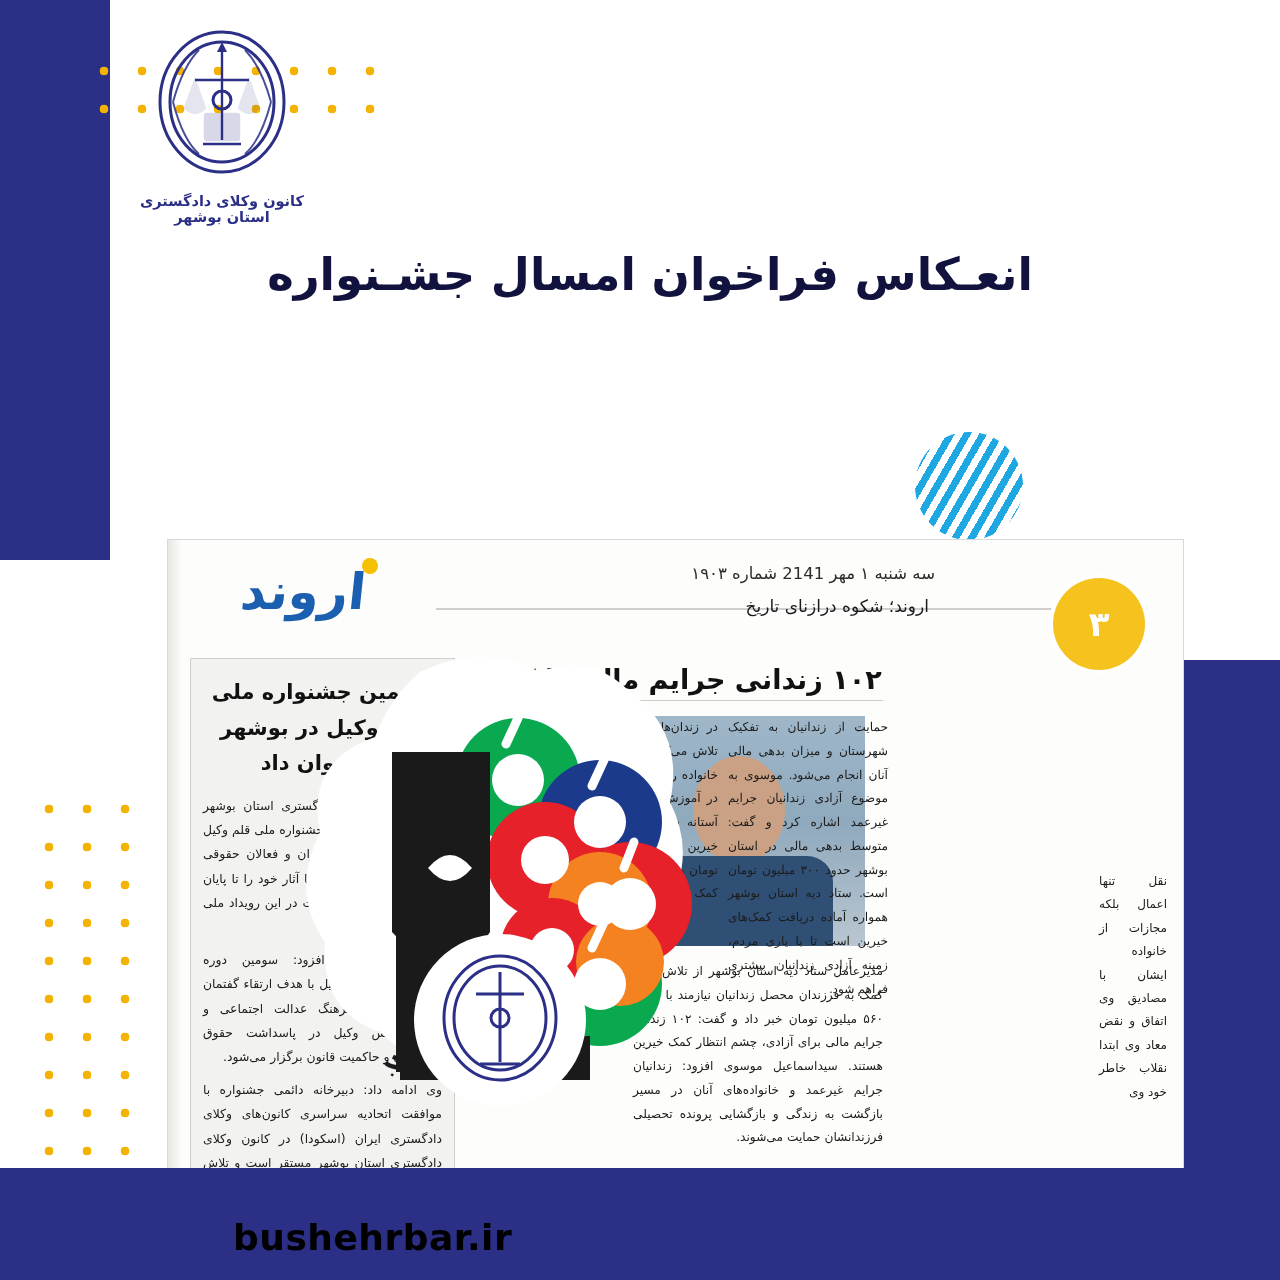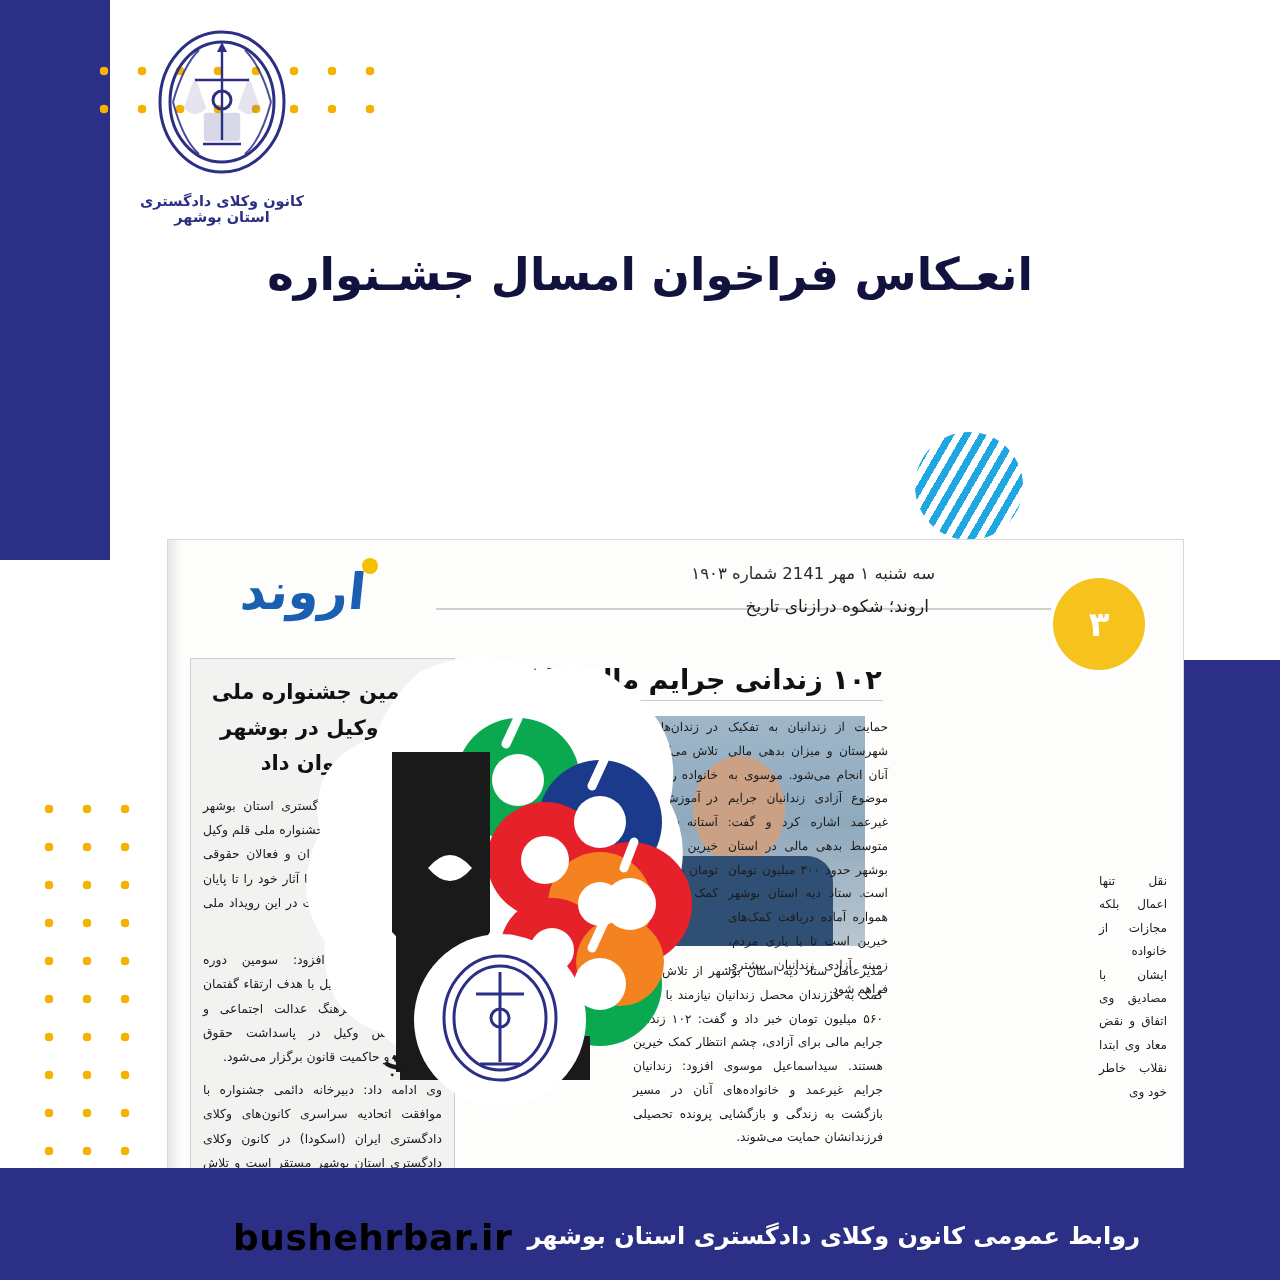--- a/index.html
+++ b/index.html
@@ -321,15 +321,14 @@
 
       <path id="arcpath" d="M80 430 q170 110 340 -40" fill="none"></path>
       <text font-size="34" font-weight="bold" fill="#1a1a1a" font-family="DejaVu Sans, sans-serif">
         <textPath href="#arcpath" startOffset="8%">جشنواره قلم وکیل</textPath>
       </text>
     </svg>
   </div>
 
   <div class="bottom-bar"></div>
   <div class="site">bushehrbar.ir</div>
-  <div class="footer-text">روابط عمومی کانون وکلای دادگستری استان بوشهر</div>
 
 </div>
 
 </body></html>

